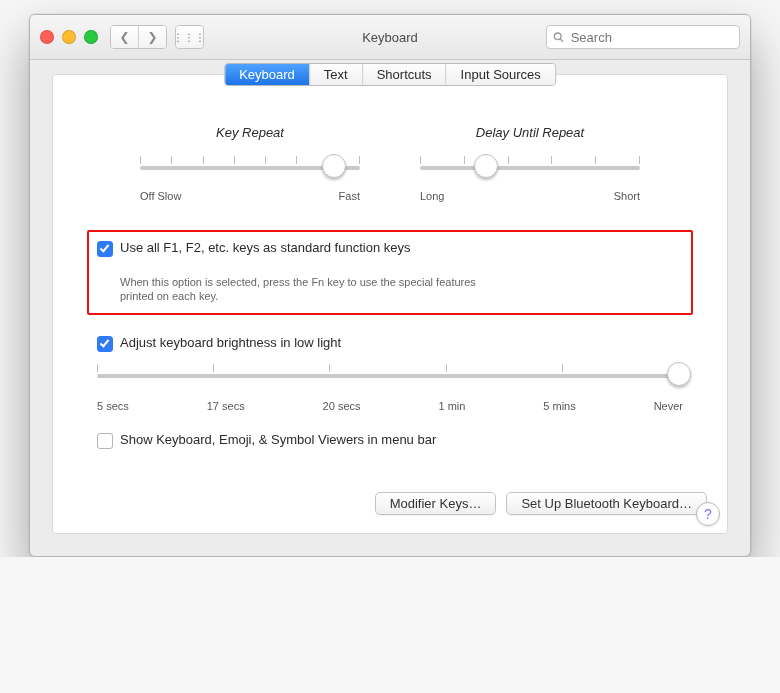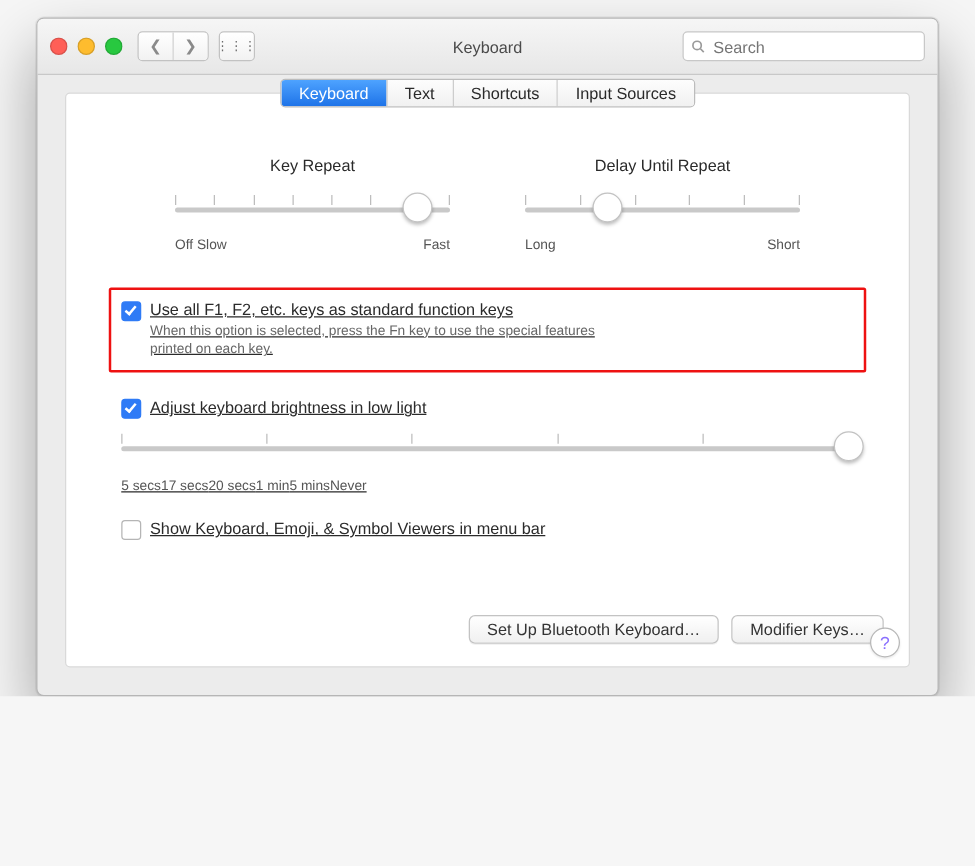--- a/index.html
+++ b/index.html
@@ -22,40 +22,40 @@
   .body{padding:14px 22px 22px;}
   .panel{background:#fff;border:1px solid #d9d9d9;border-radius:4px;padding:50px 28px 22px;position:relative;min-height:460px;box-sizing:border-box;}
   
   .tabs{position:absolute;top:-12px;left:50%;transform:translateX(-50%);display:flex;border:1px solid #bcbcbc;border-radius:4px;overflow:hidden;background:#fff;font-size:13px;}
   .tab{padding:3px 14px;background:linear-gradient(#fdfdfd,#f1f1f1);}
   .tab+.tab{border-left:1px solid #ccc;}
   .tab.sel{background:linear-gradient(#4ea3ff,#1e73e8);color:#fff;}
   
   .sliders{display:flex;gap:60px;justify-content:center;padding:0 16px 8px;}
   .sblock{flex:1;max-width:220px;}
-  .slabel{text-align:center;font-weight:500;margin-bottom:18px;}
+  .slabel{text-align:center;font-weight:500;margin-bottom:18px;font-style:italic;}
   .track{position:relative;height:28px;}
   .track .bar{position:absolute;top:8px;left:0;right:0;height:4px;background:#c9c9c9;border-radius:2px;}
   .tickrow{position:absolute;top:-2px;left:0;right:0;display:flex;justify-content:space-between;}
   .tickrow span{width:1px;height:8px;background:#bdbdbd;display:block;}
   .knob{position:absolute;top:-4px;width:22px;height:22px;background:#fff;border:1px solid #c2c2c2;border-radius:50%;box-shadow:0 2px 3px rgba(0,0,0,.25);transform:translateX(-50%);}
   .ends{display:flex;justify-content:space-between;font-size:11px;color:#555;margin-top:4px;}
   
-  .options{margin:20px 0 0 0;padding:0 16px;text-decoration:underline;}
+  .options{margin:20px 0 0 0;padding:0 16px;}
   .optrow{display:flex;align-items:flex-start;margin-top:20px;}
   .cb{width:14px;height:14px;border:1px solid #b5b5b5;border-radius:3px;background:#fff;flex:0 0 auto;margin-right:7px;margin-top:1px;position:relative;}
   .cb.checked{background:#2f7bf6;border-color:#2f7bf6;}
   .cb.checked::after{content:"";position:absolute;left:4px;top:1px;width:3px;height:7px;border:solid #fff;border-width:0 2px 2px 0;transform:rotate(40deg);}
   .opttxt{line-height:1.3;}
-  .fine{color:#666;font-size:11px;margin-top:1px;max-width:360px;}
+  .fine{color:#666;font-size:11px;margin-top:18px;max-width:360px;}
   .highlight{border:2px solid #e11;border-radius:2px;padding:8px 8px 10px 8px;margin-left:-10px;margin-right:-10px;}
   
   .turnoff{margin-top:10px;}
   .turnoff .track{margin-top:14px;}
-  .tlabels{display:flex;justify-content:flex-start;font-size:11px;color:#555;margin-top:6px;}
+  .tlabels{display:flex;justify-content:space-between;font-size:11px;color:#555;margin-top:6px;}
   
   .bottom{position:absolute;bottom:18px;right:20px;display:flex;gap:10px;}
   .pbtn{background:linear-gradient(#fff,#f0f0f0);border:1px solid #c3c3c3;border-radius:5px;padding:3px 14px;font-size:13px;color:#333;box-shadow:0 1px 0 rgba(0,0,0,.05);}
   
   .help{position:absolute;right:8px;bottom:8px;width:22px;height:22px;border:1px solid #b8b8b8;border-radius:50%;background:#fff;color:#8a6fff;font-size:14px;display:flex;align-items:center;justify-content:center;box-shadow:0 1px 2px rgba(0,0,0,.1);}
 </style>
 </head>
 <body>
 
 <div class="window">
@@ -183,22 +183,22 @@
         </div>
 
         <div class="optrow" style="">
           <div class="cb"></div>
           <div class="opttxt">Show Keyboard, Emoji, &amp; Symbol Viewers in menu bar</div>
         </div>
 
       </div>
 
       <div class="bottom">
+        <div class="pbtn">Modifier Keys…</div>
         <div class="pbtn">Set Up Bluetooth Keyboard…</div>
-        <div class="pbtn">Modifier Keys…</div>
       </div>
 
     </div>
     <div style="position:relative;height:0">
       <div class="help">
           <span>?</span>
         </div>
     </div>
   </div>
 

